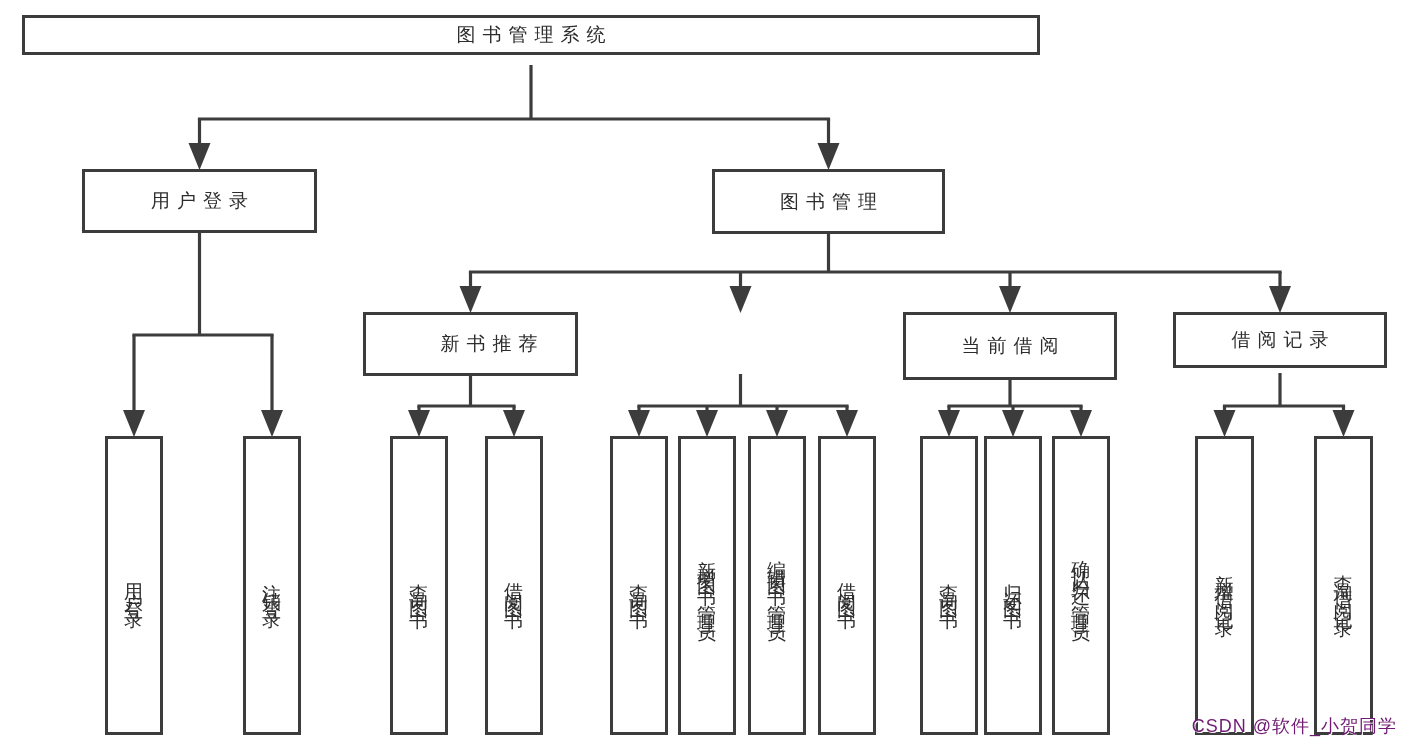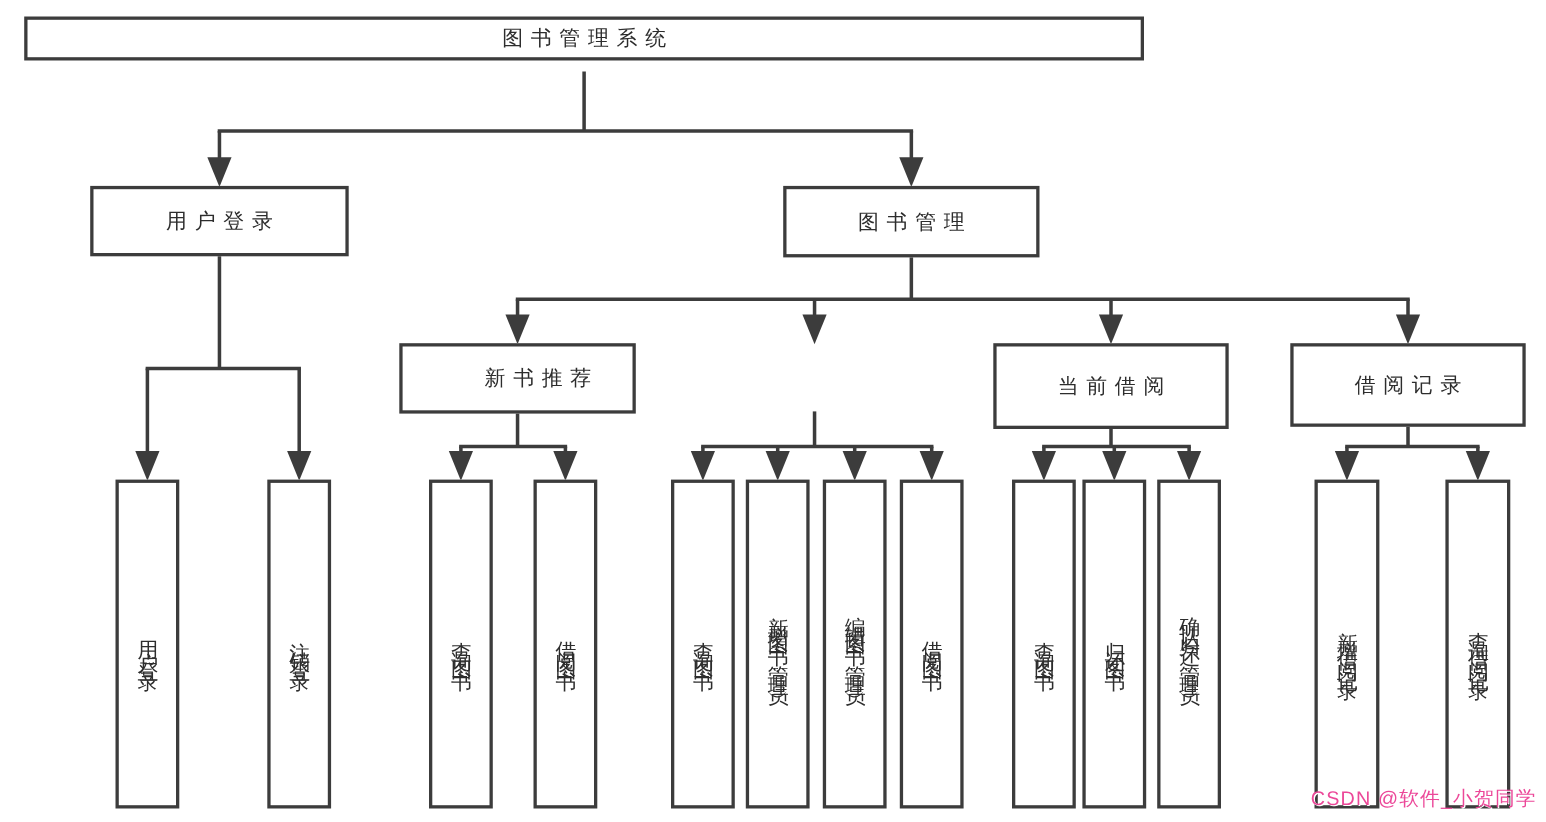--- a/index.html
+++ b/index.html
@@ -55,21 +55,21 @@
     white-space: nowrap;
     line-height: 1;
   }
   #watermark {
     position: absolute;
     right: 8px;
     top: 714px;
     z-index: 5;
     font-size: 18px;
     letter-spacing: 1px;
-    color: #ec4899;
+    color: #701a75;
     text-shadow: 1px 1px 0 #ffffff;
     white-space: nowrap;
     margin-left: 48px;
   }
 </style>
 </head>
 <body>
 
 <div id="canvas">
   <svg id="connector-svg" width="1405" height="747" viewBox="0 0 1405 747">
@@ -132,24 +132,24 @@
       </div>
       <div class="node h" style="left: 82px; top: 169px; width: 235px; height: 64px; border-color: rgb(60, 60, 60); color: rgb(45, 45, 45);">
         <span class="lbl">用户登录</span>
       </div>
       <div class="node h" style="left: 712px; top: 169px; width: 233px; height: 65px; border-color: rgb(60, 60, 60); color: rgb(45, 45, 45); text-align: center;">
         <span class="lbl">图书管理</span>
       </div>
       <div class="node h" style="left: 363px; top: 312px; width: 215px; height: 64px; border-color: rgb(60, 60, 60); color: rgb(45, 45, 45); padding-left: 44px;">
         <span class="lbl">新书推荐</span>
       </div>
-      <div class="node h" style="left: 903px; top: 312px; width: 214px; height: 78px; border-color: rgb(60, 60, 60); color: rgb(45, 45, 45);">
+      <div class="node h" style="left: 903px; top: 312px; width: 214px; height: 68px; border-color: rgb(60, 60, 60); color: rgb(45, 45, 45);">
         <span class="lbl">当前借阅</span>
       </div>
-      <div class="node h" style="left: 1173px; top: 312px; width: 214px; height: 76px; border-color: rgb(60, 60, 60); color: rgb(45, 45, 45);">
+      <div class="node h" style="left: 1173px; top: 312px; width: 214px; height: 56px; border-color: rgb(60, 60, 60); color: rgb(45, 45, 45);">
         <span class="lbl">借阅记录</span>
       </div>
       <div class="node v" style="left: 105px; top: 436px; width: 58px; height: 299px; border-color: rgb(60, 60, 60); color: rgb(45, 45, 45);">
         <span class="lbl">用户登录</span>
       </div>
       <div class="node v" style="left: 243px; top: 436px; width: 58px; height: 299px; border-color: rgb(60, 60, 60); color: rgb(45, 45, 45);">
         <span class="lbl">注销登录</span>
       </div>
       <div class="node v" style="left: 390px; top: 436px; width: 58px; height: 299px; border-color: rgb(60, 60, 60); color: rgb(45, 45, 45);">
         <span class="lbl">查询图书</span>

